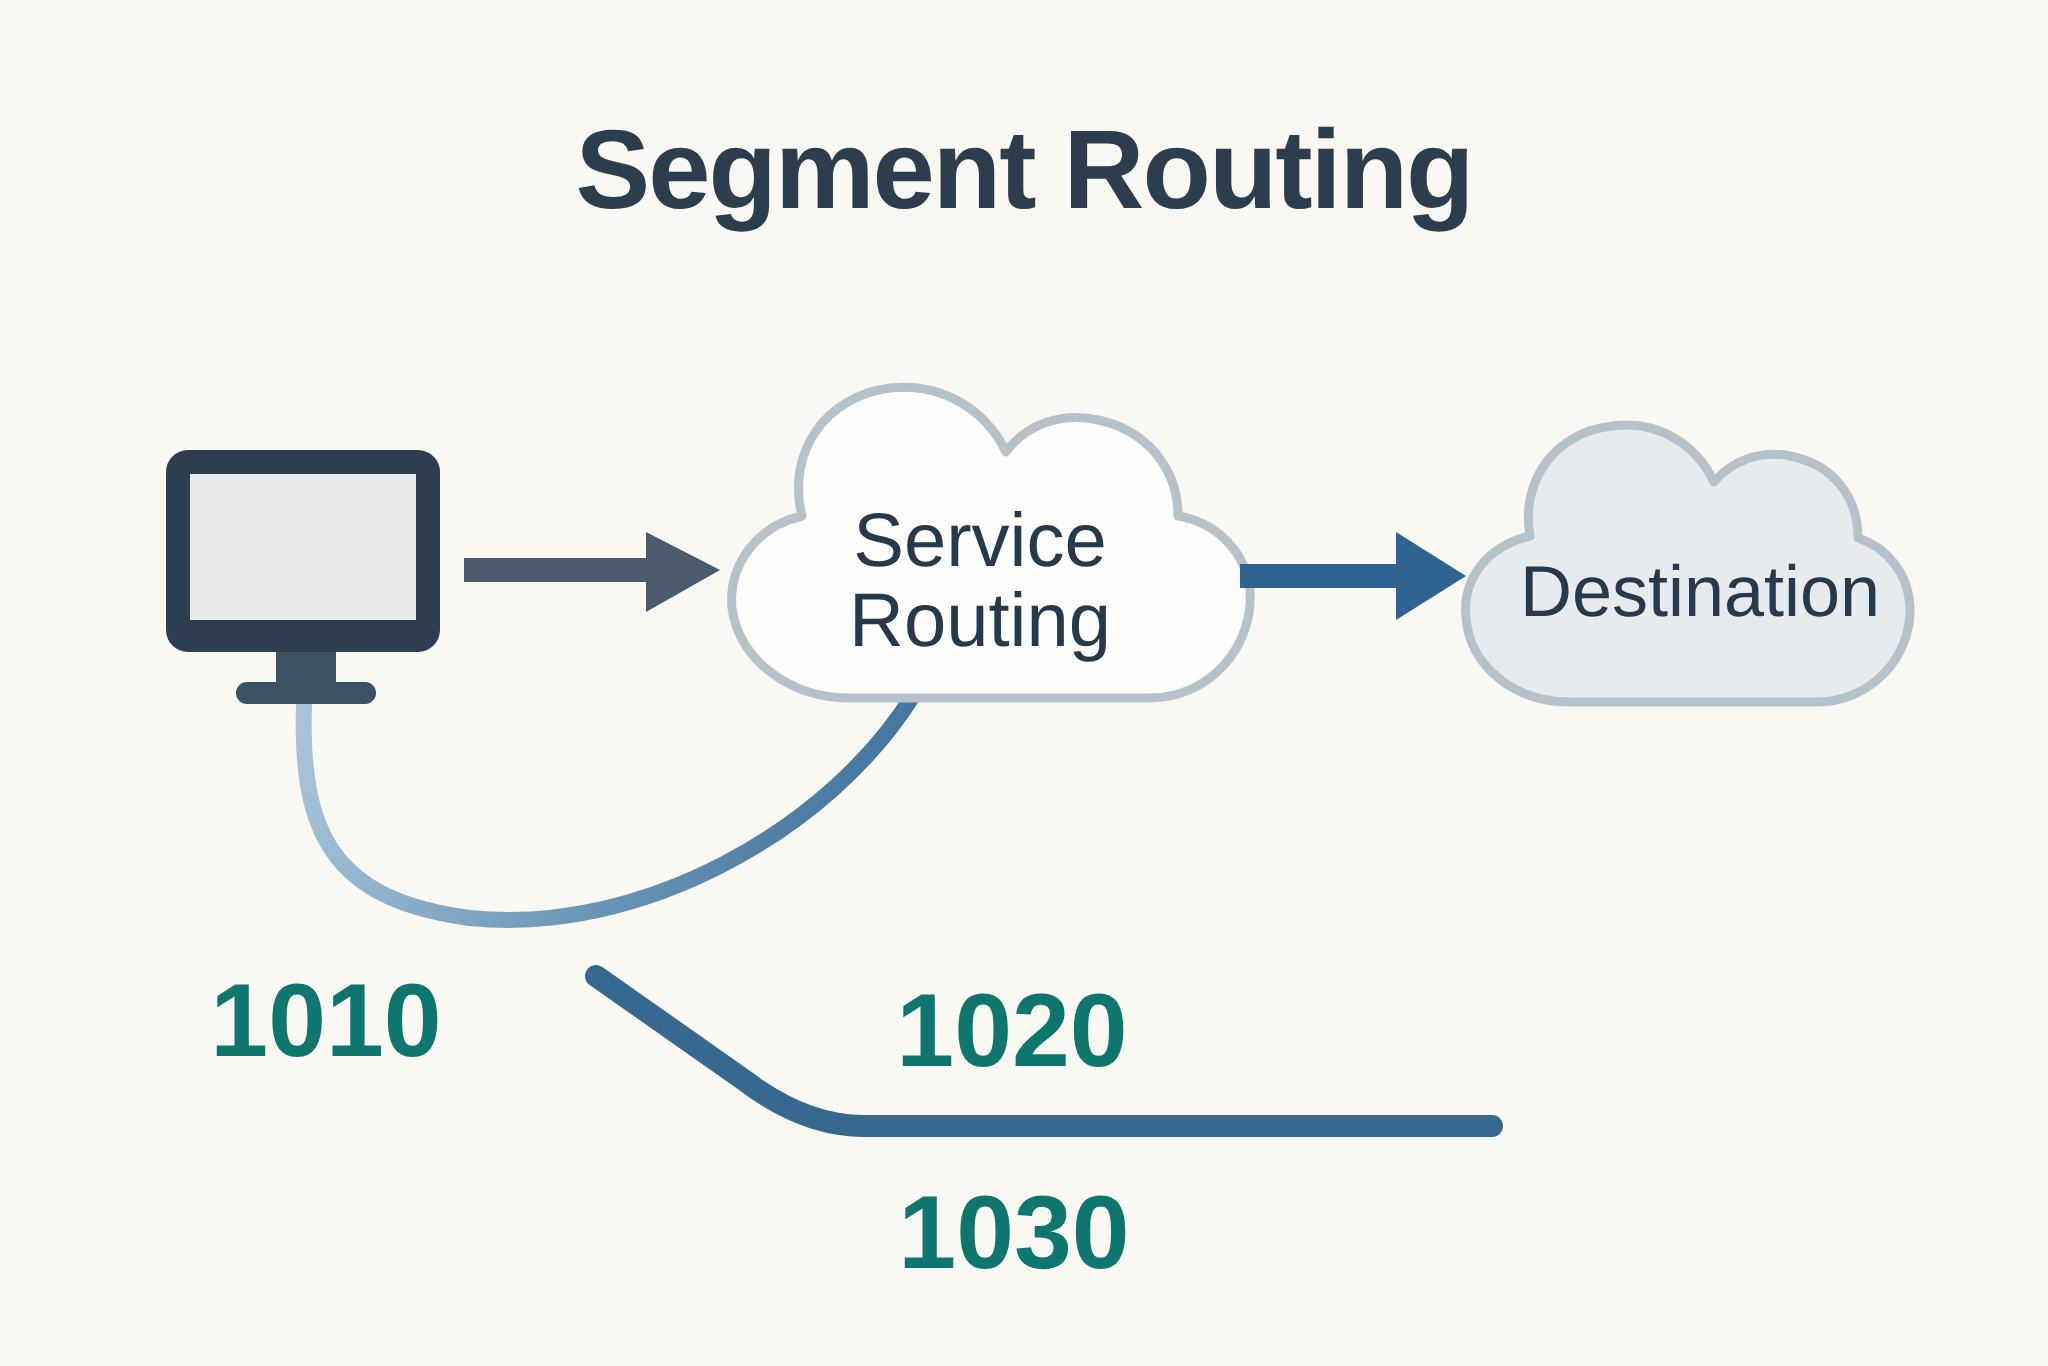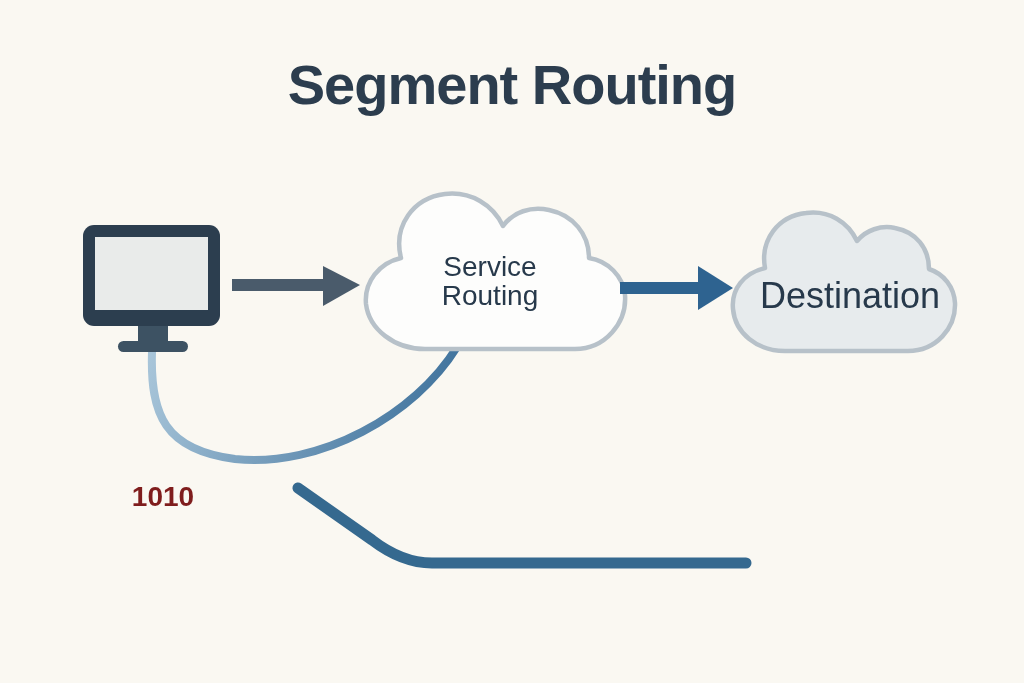--- a/index.html
+++ b/index.html
@@ -35,30 +35,30 @@
   .cloud-label {
     color: #27394B;
     font-weight: 500;
     text-align: center;
     transform: translateX(-50%);
     line-height: 1.04;
   }
   .sp-label {
     left: 490px;
     top: 252px;
-    font-size: 28px;
+    font-size: 38px;
   }
   .dest-label {
     left: 850px;
     top: 277px;
     font-size: 36px;
   }
   .sid-label {
-    color: #7f1d1d;
-    font-size: 28px;
+    color: #0f766e;
+    font-size: 52px;
     font-weight: 600;
     transform: translateX(-50%);
   }
   .sid-1010 { left: 163px; top: 481px; }
   .sid-1020 { left: 506px; top: 486px; }
   .sid-1030 { left: 507px; top: 587px; }
 </style>
 </head>
 <body>
 
@@ -120,14 +120,16 @@
 
   <div class="abs cloud-label sp-label">
     <div>Service</div>
     <div>Routing</div>
   </div>
 
   <div class="abs cloud-label dest-label">Destination</div>
 
   <div class="abs sid-label sid-1010">1010</div>
 
+  <div class="abs sid-label sid-1020">1020</div>
 
+  <div class="abs sid-label sid-1030">1030</div>
 </div>
 
 </body></html>

